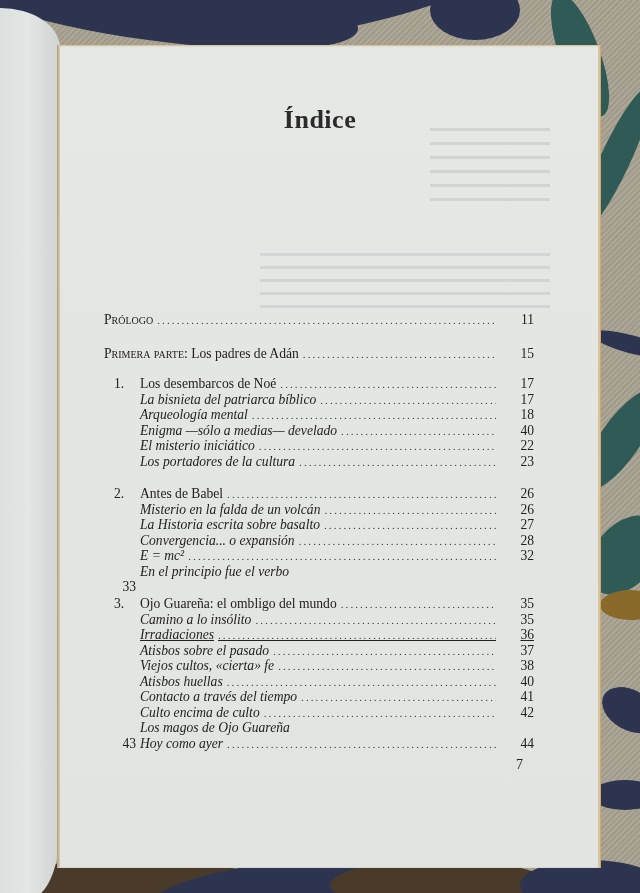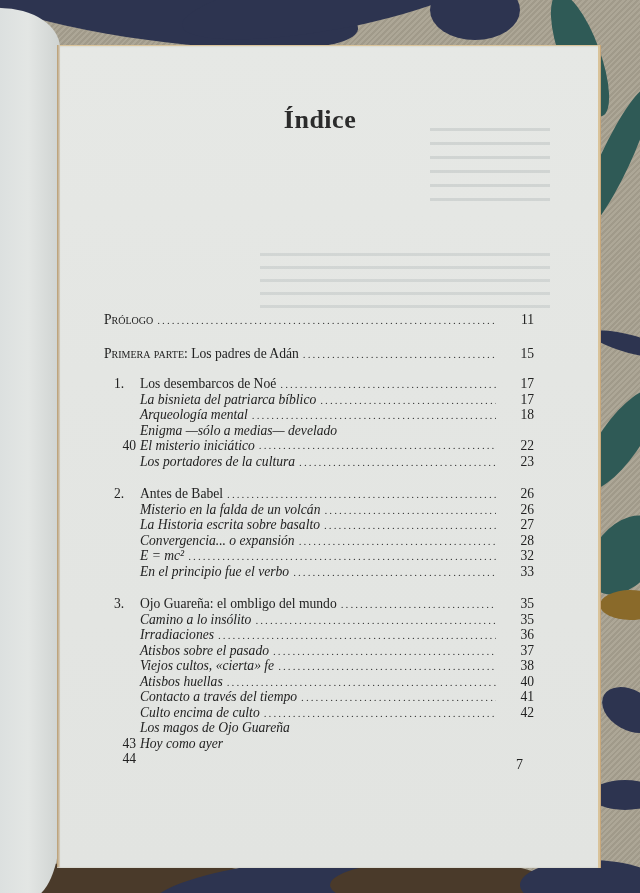--- a/index.html
+++ b/index.html
@@ -135,26 +135,26 @@
   <div class="row sub" style="padding-left:10px;">
     <span class="lbl">La bisnieta del patriarca bíblico</span>
     <span class="dots">........................................................................................</span>
     <span class="pg">17</span>
   </div>
   <div class="row sub" style="padding-left:10px;">
     <span class="lbl">Arqueología mental</span>
     <span class="dots">........................................................................................</span>
     <span class="pg">18</span>
   </div>
-  <div class="row sub" style="padding-left:10px;flex-direction:column;">
+  <div class="row sub" style="padding-left:10px;">
     <span class="lbl">Enigma —sólo a medias— develado</span>
     <span class="dots">........................................................................................</span>
     <span class="pg">40</span>
   </div>
-  <div class="row sub" style="padding-left:10px;align-items:center;">
+  <div class="row sub" style="padding-left:10px;">
     <span class="lbl">El misterio iniciático</span>
     <span class="dots">........................................................................................</span>
     <span class="pg">22</span>
   </div>
   <div class="row sub" style="padding-left:10px;">
     <span class="lbl">Los portadores de la cultura</span>
     <span class="dots">........................................................................................</span>
     <span class="pg">23</span>
   </div>
 
@@ -177,38 +177,38 @@
   <div class="row sub" style="padding-left:10px;">
     <span class="lbl">Convergencia... o expansión</span>
     <span class="dots">........................................................................................</span>
     <span class="pg">28</span>
   </div>
   <div class="row sub" style="padding-left:10px;">
     <span class="lbl">E = mc²</span>
     <span class="dots">........................................................................................</span>
     <span class="pg">32</span>
   </div>
-  <div class="row sub" style="padding-left:10px;">
+  <div class="row sub" style="padding-left:10px;flex-direction:column;">
     <span class="lbl">En el principio fue el verbo</span>
     <span class="dots">........................................................................................</span>
     <span class="pg">33</span>
   </div>
 
   <div class="row chapter gap-chap" style="padding-left:10px;">
     <span class="num">3.</span>
     <span class="lbl">Ojo Guareña: el ombligo del mundo</span>
     <span class="dots">........................................................................................</span>
     <span class="pg">35</span>
   </div>
   <div class="row sub" style="padding-left:10px;">
     <span class="lbl">Camino a lo insólito</span>
     <span class="dots">........................................................................................</span>
     <span class="pg">35</span>
   </div>
-  <div class="row sub" style="padding-left:10px;">
+  <div class="row sub" style="padding-left:10px;text-decoration:underline;">
     <span class="lbl">Irradiaciones</span>
     <span class="dots">........................................................................................</span>
     <span class="pg">36</span>
   </div>
   <div class="row sub" style="padding-left:10px;">
     <span class="lbl">Atisbos sobre el pasado</span>
     <span class="dots">........................................................................................</span>
     <span class="pg">37</span>
   </div>
   <div class="row sub" style="padding-left:10px;">
@@ -229,20 +229,20 @@
   <div class="row sub" style="padding-left:10px;">
     <span class="lbl">Culto encima de culto</span>
     <span class="dots">........................................................................................</span>
     <span class="pg">42</span>
   </div>
   <div class="row sub" style="padding-left:10px;flex-direction:column;">
     <span class="lbl">Los magos de Ojo Guareña</span>
     <span class="dots">........................................................................................</span>
     <span class="pg">43</span>
   </div>
-  <div class="row sub" style="padding-left:10px;flex-direction:column;">
+  <div class="row sub" style="padding-left:10px;">
     <span class="lbl">Hoy como ayer</span>
     <span class="dots">........................................................................................</span>
     <span class="pg">44</span>
   </div>
 </div>
 
 <div class="folio">7</div>
 
 </body></html>

